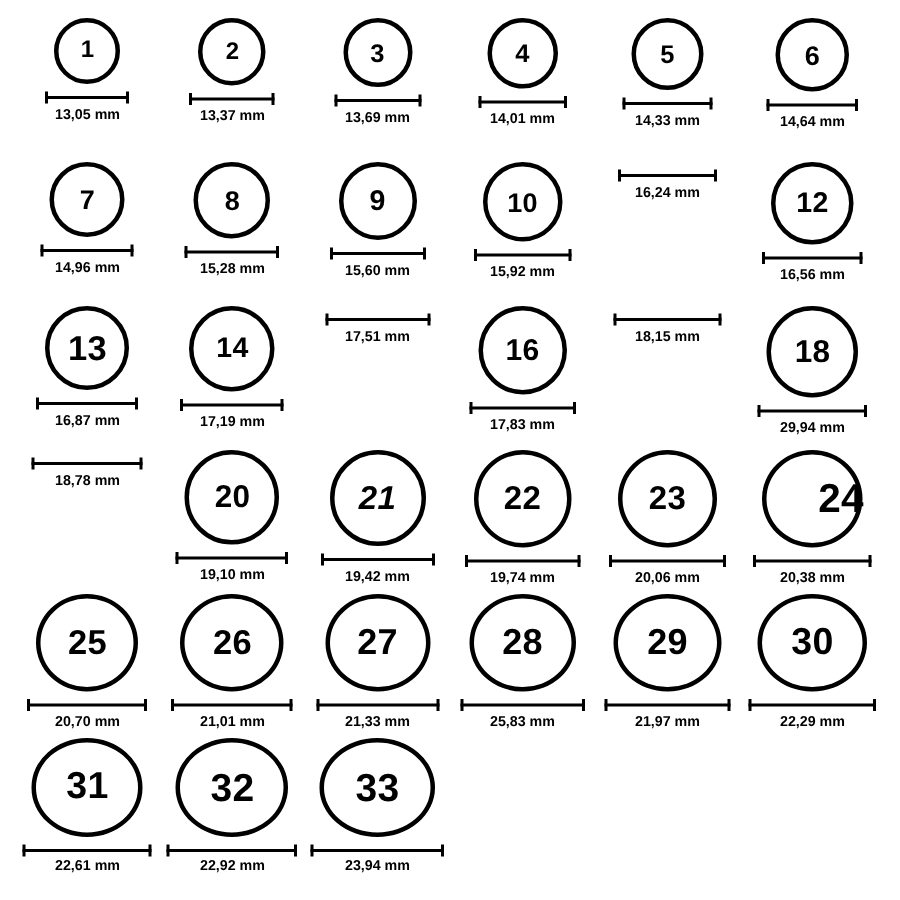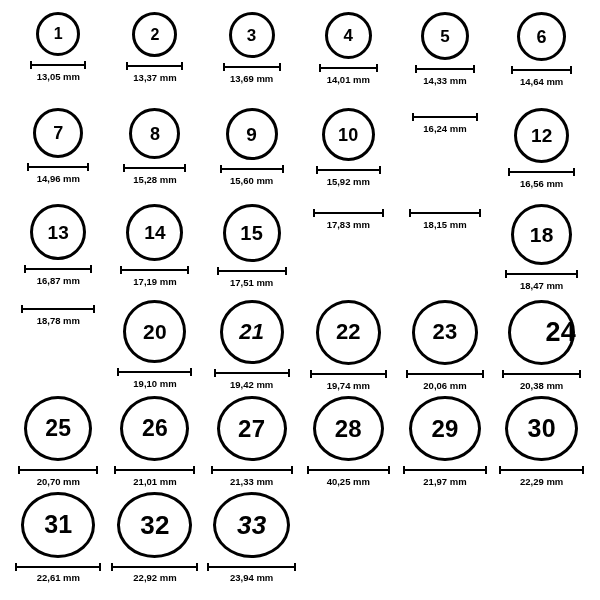--- a/index.html
+++ b/index.html
@@ -211,52 +211,52 @@
         </div>
         <div class="measure" style="width: 67px;">
           <div class="bar"></div>
           <div class="tick left"></div>
           <div class="tick right"></div>
         </div>
         <div class="mm">16,56 mm</div>
       </div>
       <div class="cell">
         <div class="ring" style="width: 56px; height: 56px;">
-          <span class="ring-label" style="font-size: 19px;">13</span>
+          <span class="ring-label" style="font-size: 23px;">13</span>
         </div>
         <div class="measure" style="width: 68px;">
           <div class="bar"></div>
           <div class="tick left"></div>
           <div class="tick right"></div>
         </div>
         <div class="mm">16,87 mm</div>
       </div>
       <div class="cell">
         <div class="ring" style="width: 57px; height: 57px;">
           <span class="ring-label" style="font-size: 19px;">14</span>
         </div>
         <div class="measure" style="width: 69px;">
           <div class="bar"></div>
           <div class="tick left"></div>
           <div class="tick right"></div>
         </div>
         <div class="mm">17,19 mm</div>
       </div>
       <div class="cell">
-        <div class="ring" style="width: 58px; height: 58px;">
-          <span class="ring-label" style="font-size: 20px;">15</span>
-        </div>
         <div class="measure" style="width: 70px;">
           <div class="bar"></div>
           <div class="tick left"></div>
           <div class="tick right"></div>
         </div>
         <div class="mm">17,51 mm</div>
       </div>
       <div class="cell">
+        <div class="ring" style="width: 59px; height: 59px;">
+          <span class="ring-label" style="font-size: 20px;">16</span>
+        </div>
         <div class="measure" style="width: 71px;">
           <div class="bar"></div>
           <div class="tick left"></div>
           <div class="tick right"></div>
         </div>
         <div class="mm">17,83 mm</div>
       </div>
       <div class="cell">
         <div class="measure" style="width: 72px;">
           <div class="bar"></div>
@@ -267,21 +267,21 @@
       </div>
       <div class="cell">
         <div class="ring" style="width: 61px; height: 61px;">
           <span class="ring-label" style="font-size: 21px;">18</span>
         </div>
         <div class="measure" style="width: 73px;">
           <div class="bar"></div>
           <div class="tick left"></div>
           <div class="tick right"></div>
         </div>
-        <div class="mm">18,47 mm</div>
+        <div class="mm">29,94 mm</div>
       </div>
       <div class="cell">
         <div class="measure" style="width: 74px;">
           <div class="bar"></div>
           <div class="tick left"></div>
           <div class="tick right"></div>
         </div>
         <div class="mm">18,78 mm</div>
       </div>
       <div class="cell">
@@ -374,21 +374,21 @@
       </div>
       <div class="cell">
         <div class="ring" style="width: 71px; height: 71px;">
           <span class="ring-label" style="font-size: 24px;">28</span>
         </div>
         <div class="measure" style="width: 83px;">
           <div class="bar"></div>
           <div class="tick left"></div>
           <div class="tick right"></div>
         </div>
-        <div class="mm">40,25 mm</div>
+        <div class="mm">25,83 mm</div>
       </div>
       <div class="cell">
         <div class="ring" style="width: 72px; height: 72px;">
           <span class="ring-label" style="font-size: 24px;">29</span>
         </div>
         <div class="measure" style="width: 84px;">
           <div class="bar"></div>
           <div class="tick left"></div>
           <div class="tick right"></div>
         </div>
@@ -421,21 +421,21 @@
           <span class="ring-label" style="font-size: 26px;">32</span>
         </div>
         <div class="measure" style="width: 87px;">
           <div class="bar"></div>
           <div class="tick left"></div>
           <div class="tick right"></div>
         </div>
         <div class="mm">22,92 mm</div>
       </div>
       <div class="cell">
-        <div class="ring" style="width: 77px; height: 77px; font-style: italic;">
+        <div class="ring" style="width: 77px; height: 77px;">
           <span class="ring-label" style="font-size: 26px;">33</span>
         </div>
         <div class="measure" style="width: 89px;">
           <div class="bar"></div>
           <div class="tick left"></div>
           <div class="tick right"></div>
         </div>
         <div class="mm">23,94 mm</div>
       </div>
       <div class="cell empty"></div>

